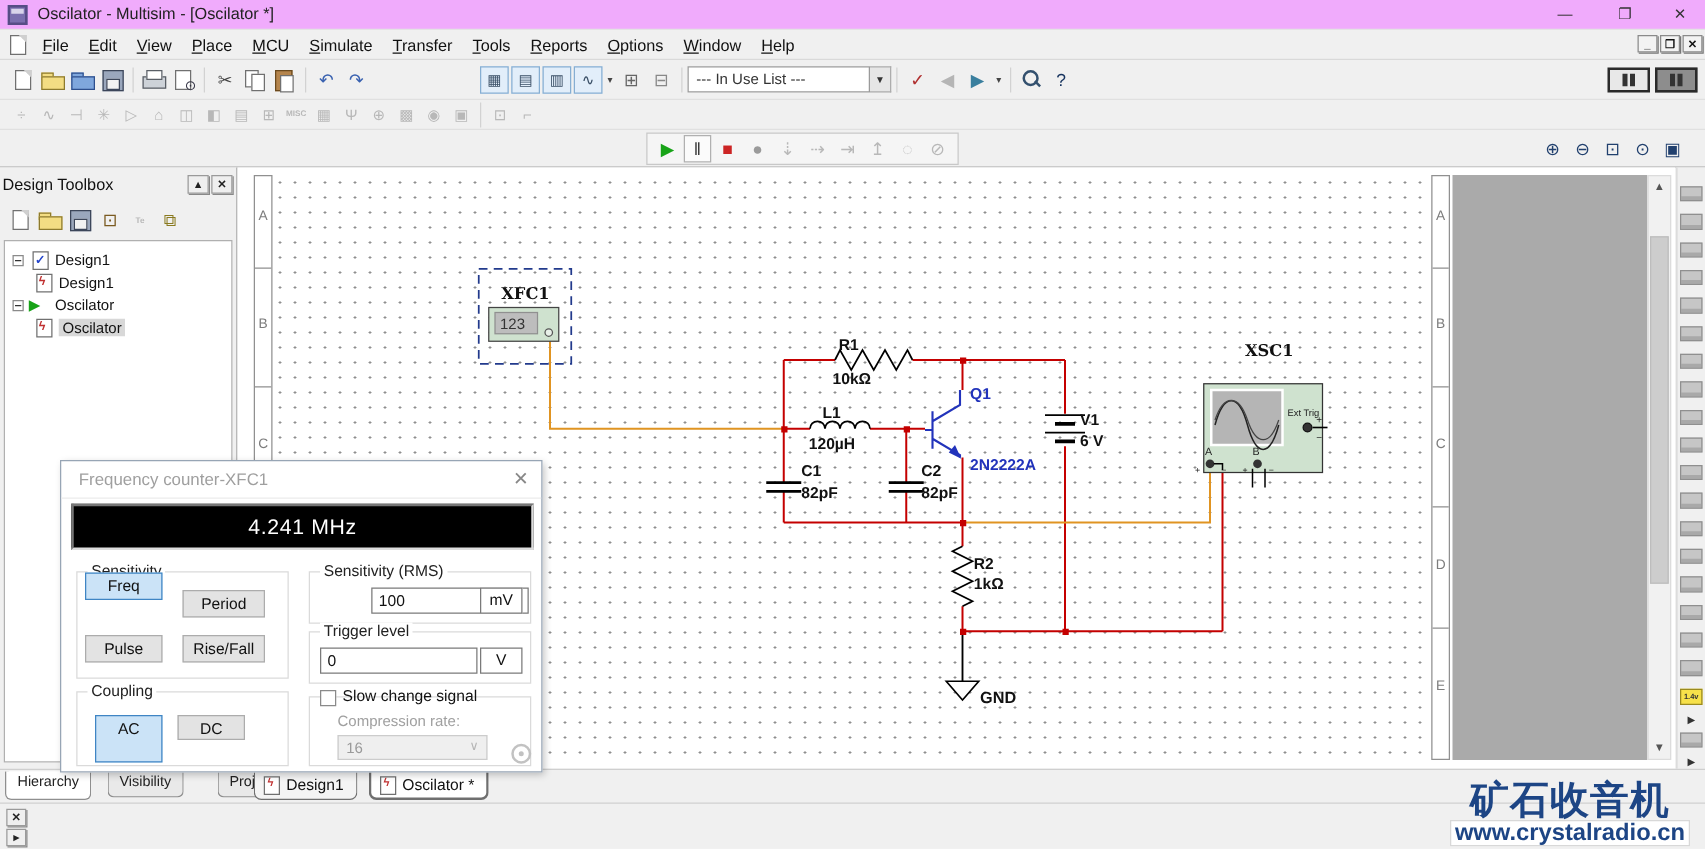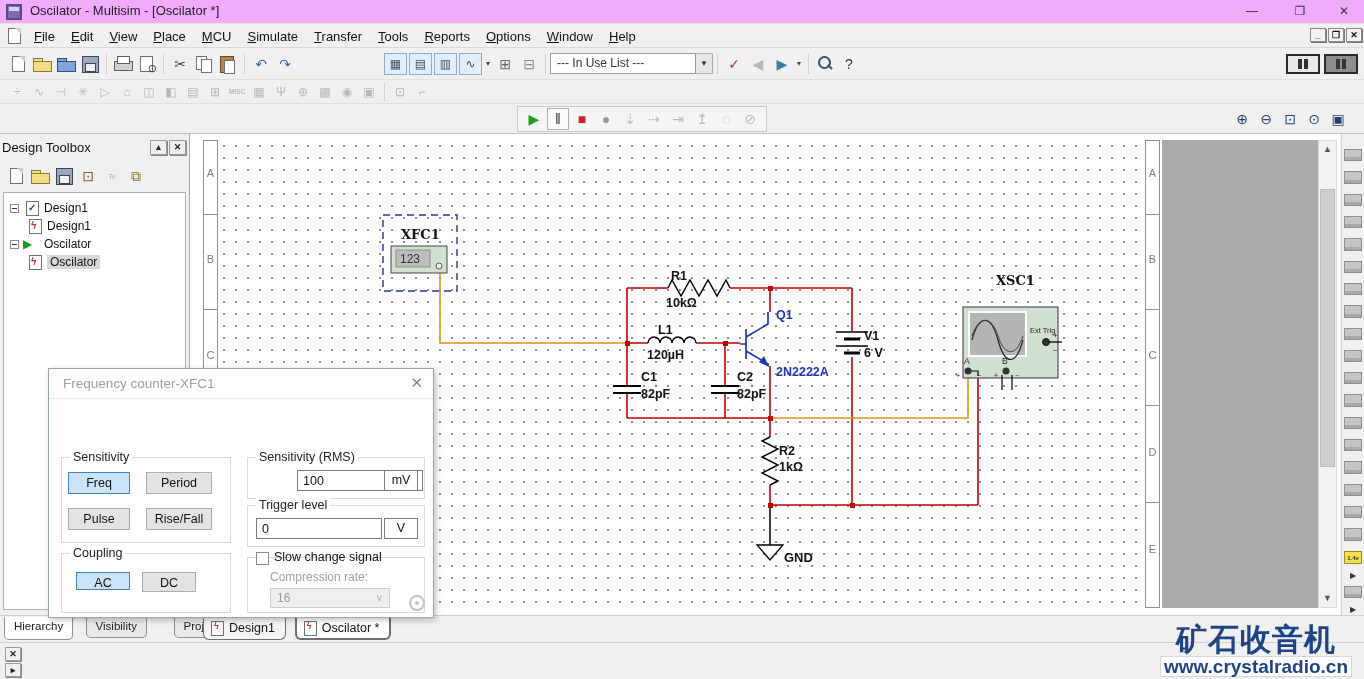--- a/index.html
+++ b/index.html
@@ -507,32 +507,35 @@
 <div class="abs" id="watermark">
   <div id="wm-line1" style="color: rgb(29, 69, 133);">矿石收音机</div>
   <div id="wm-line2" style="color: rgb(29, 69, 133);">www.crystalradio.cn</div>
 </div>
 
 <div class="abs" id="freq-dialog">
   <div class="abs" id="dlg-titlebar">
     <span class="abs" id="dlg-title">Frequency counter-XFC1</span>
     <span class="abs" id="dlg-close">✕</span>
   </div>
+  <div class="abs" id="dlg-display">
+    <span id="dlg-reading">4.241 MHz</span>
+  </div>
 
   <div class="grp" style="left:12px;top:88px;width:170px;height:86px">
     <span class="grp-label">Sensitivity</span>
-    <span class="dbtn on" style="left:6px;top:14px;width:62px">Freq</span>
+    <span class="dbtn on" style="left:6px;top:0;width:62px">Freq</span>
     <span class="dbtn" style="left:84px;top:14px;width:66px">Period</span>
     <span class="dbtn" style="left:6px;top:50px;width:62px">Pulse</span>
     <span class="dbtn" style="left:84px;top:50px;width:66px">Rise/Fall</span>
   </div>
 
   <div class="grp" style="left:12px;top:184px;width:170px;height:60px">
     <span class="grp-label">Coupling</span>
-    <span class="dbtn on" style="left:14px;top:18px;width:54px;height:18px">AC</span>
+    <span class="dbtn on" style="left:14px;top:18px;width:54px;height:38px">AC</span>
     <span class="dbtn" style="left:80px;top:18px;width:54px;height:20px">DC</span>
   </div>
 
   <div class="grp" style="left:198px;top:88px;width:178px;height:42px">
     <span class="grp-label">Sensitivity (RMS)</span>
     <input class="dfield" style="left: 8px; top: 12px; width: 126px; margin-left: 41px;" value="100">
     <span class="dunit" style="left:136px;top:12px;width:34px">mV</span>
   </div>
 
   <div class="grp" style="left:198px;top:136px;width:178px;height:42px">

